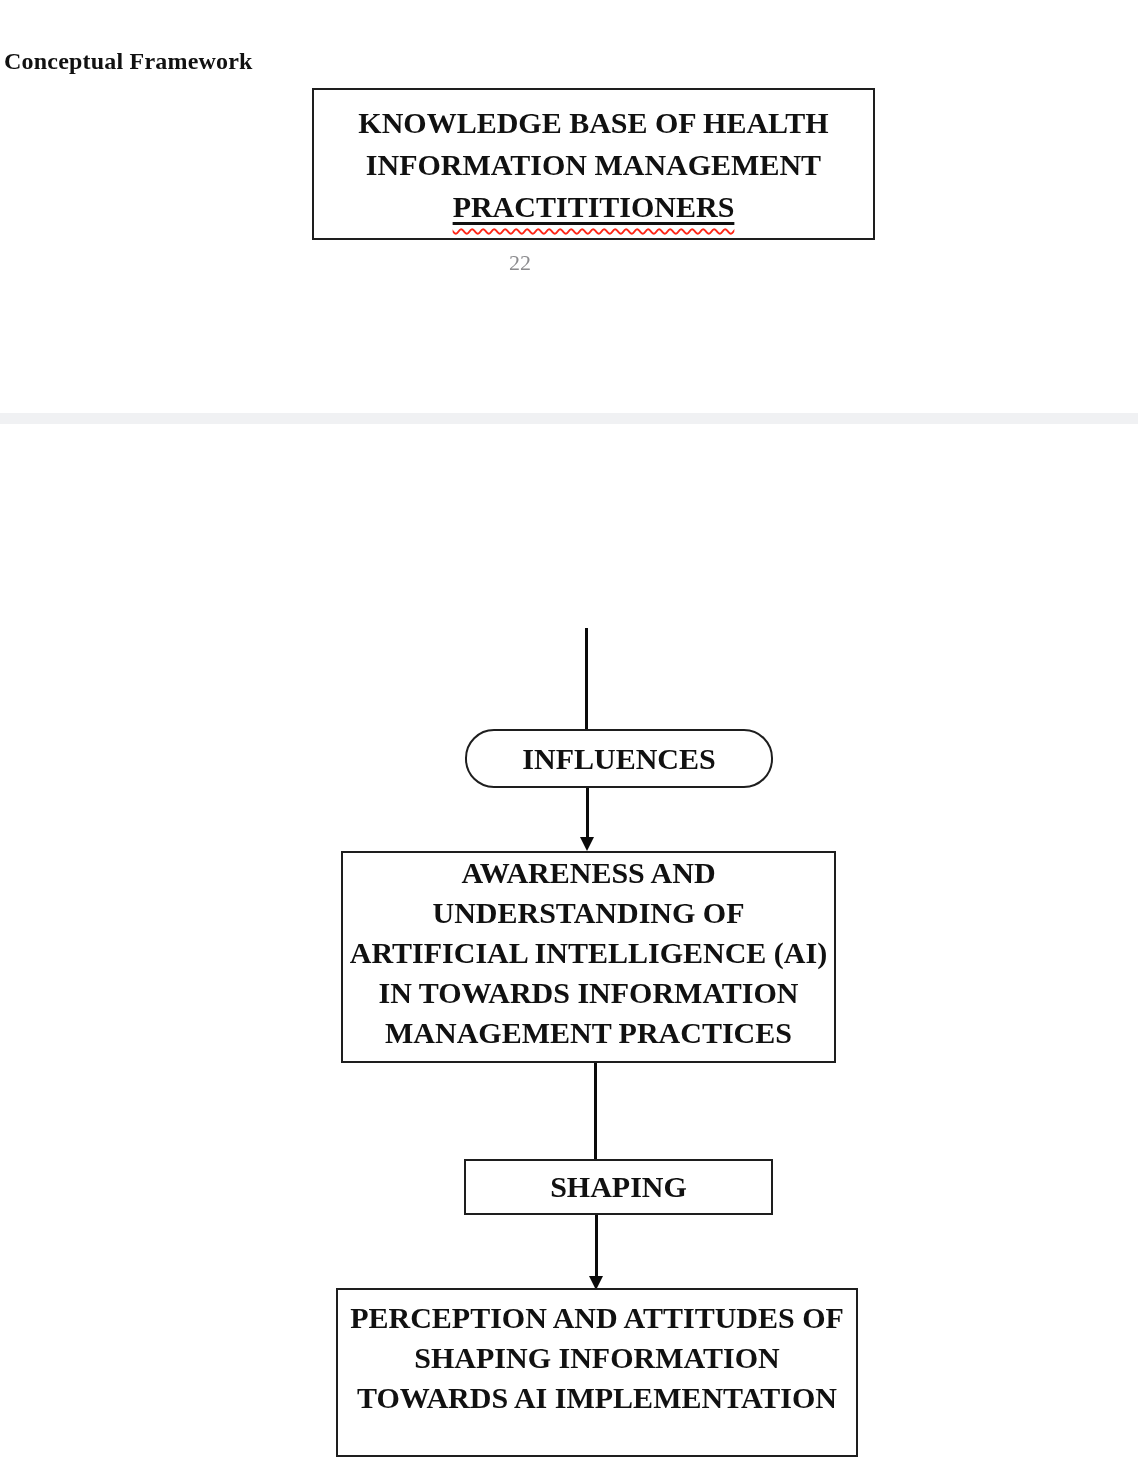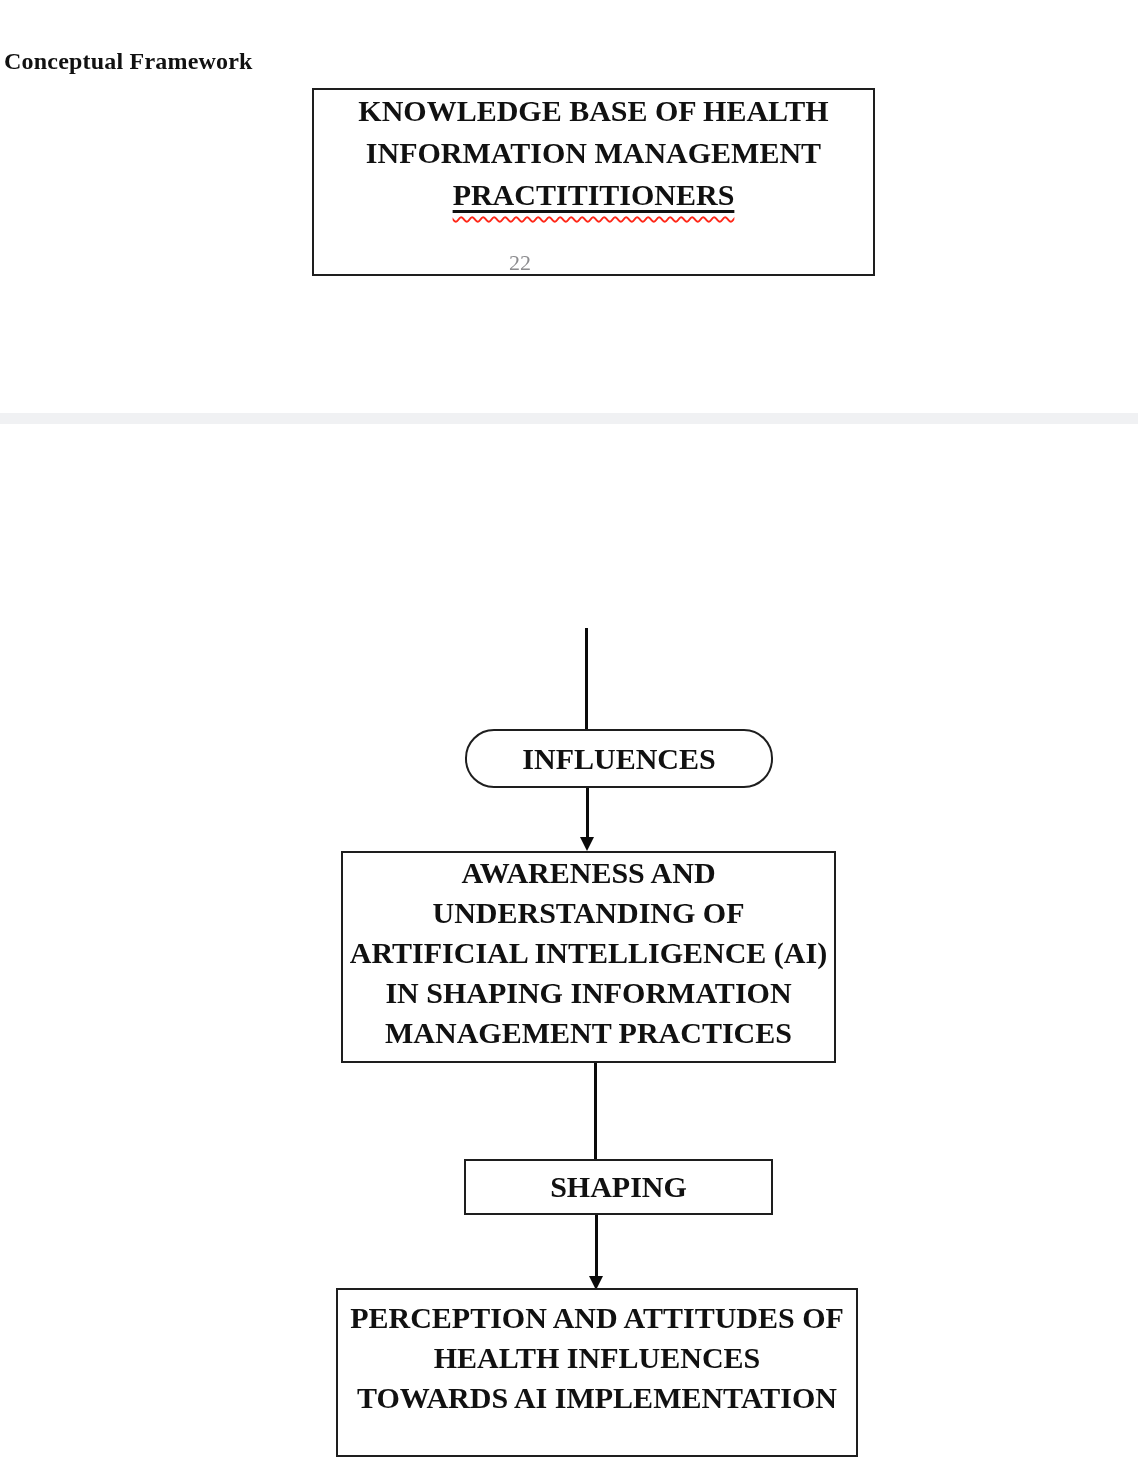--- a/index.html
+++ b/index.html
@@ -45,21 +45,21 @@
     border: 2px solid var(--box-border, #1e1e1e);
     background: #ffffff;
     text-align: center;
     font-weight: bold;
     font-size: 30px;
   }
   .box .line {
     line-height: 42px;
     white-space: nowrap;
   }
-  .box-knowledge { left: 312px; top: 88px; width: 563px; height: 188px; }
+  .box-knowledge { left: 312px; top: 88px; width: 563px; height: 152px; padding-top: 12px; }
   .box-awareness { left: 341px; top: 851px; width: 495px; height: 212px; }
   .box-awareness .line { line-height: 40px; }
   .box-perception { left: 336px; top: 1288px; width: 522px; height: 169px; padding-top: 8px; }
   .box-perception .line { line-height: 40px; }
   .box-small {
     display: flex;
     align-items: center;
     justify-content: center;
   }
   .box-influences { left: 465px; top: 729px; width: 308px; height: 59px; border-radius: 29px; }
@@ -131,34 +131,34 @@
 
   <div class="arrow arrow-influences-awareness">
     <div class="shaft"></div>
     <div class="head"></div>
   </div>
 
   <div class="box box-awareness">
     <div class="line">AWARENESS AND</div>
     <div class="line">UNDERSTANDING OF</div>
     <div class="line">ARTIFICIAL INTELLIGENCE (AI)</div>
-    <div class="line">IN SHAPING INFORMATION</div>
+    <div class="line">IN TOWARDS INFORMATION</div>
     <div class="line">MANAGEMENT PRACTICES</div>
   </div>
 
   <div class="vline vline-awareness-shaping"></div>
 
   <div class="box box-small box-shaping">
     <span>SHAPING</span>
   </div>
 
   <div class="arrow arrow-shaping-perception">
     <div class="shaft"></div>
     <div class="head"></div>
   </div>
 
   <div class="box box-perception">
     <div class="line">PERCEPTION AND ATTITUDES OF</div>
-    <div class="line">HEALTH INFLUENCES</div>
+    <div class="line">SHAPING INFORMATION</div>
     <div class="line">TOWARDS AI IMPLEMENTATION</div>
   </div>
 
 </div>
 
 </body></html>

